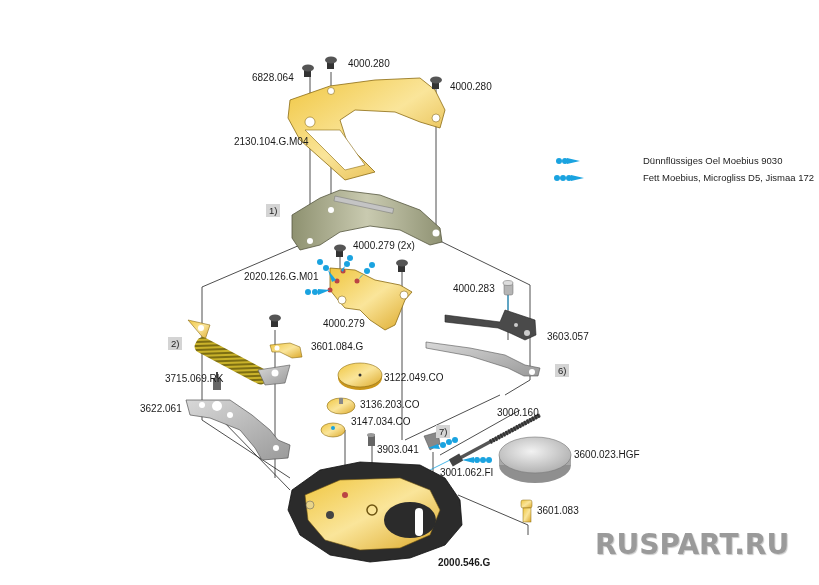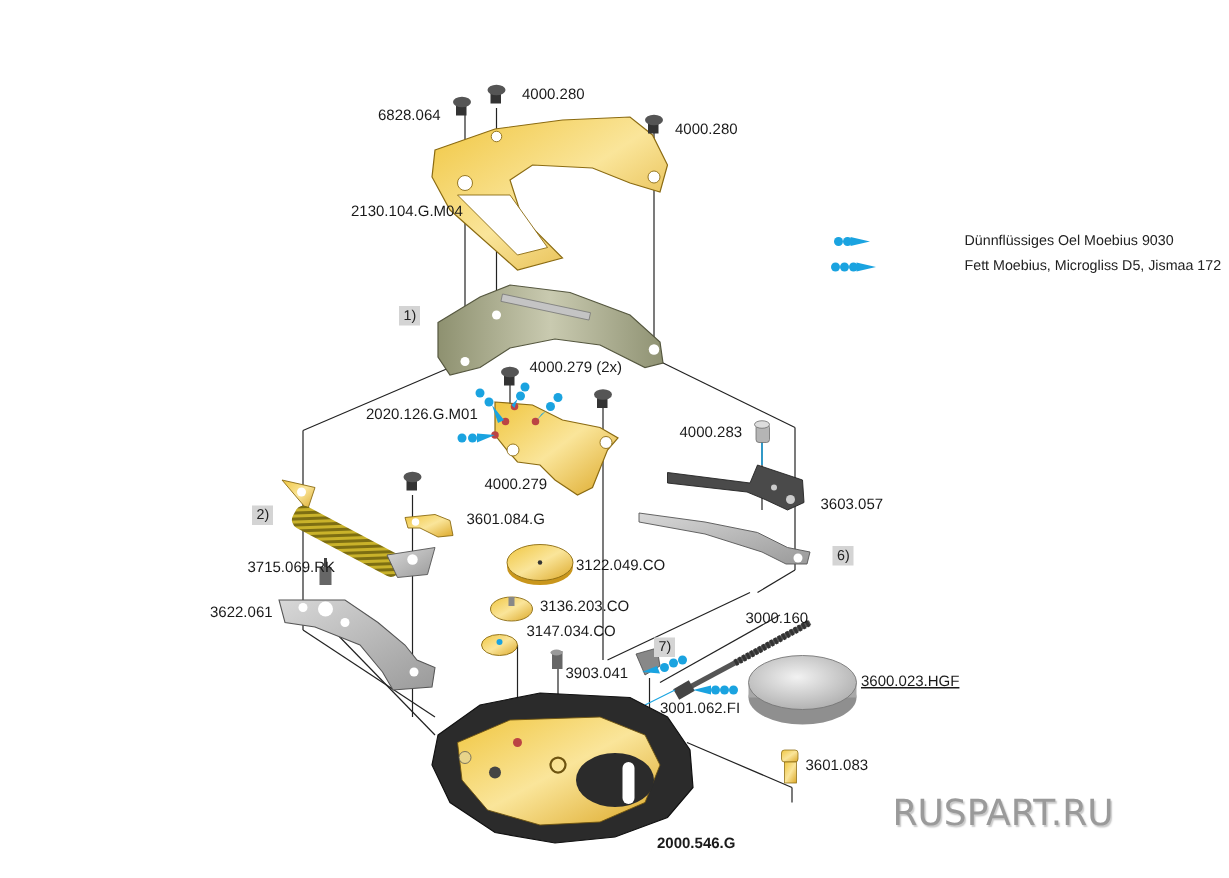--- a/index.html
+++ b/index.html
@@ -4,21 +4,21 @@
   <style>
     html, body { margin:0; padding:0; background:#ffffff; }
     body { width:819px; height:585px; position:relative; overflow:hidden;
            font-family:"Liberation Sans", sans-serif; }
     #diagram { position:absolute; left:0; top:0; }
     .lbl { position:absolute; font-size:10px; color:#1a1a1a; white-space:nowrap;
            font-family:"Liberation Sans", sans-serif; }
     .step { position:absolute; background:#d4d4d4; font-size:9.5px; color:#222;
             padding:1px 3px; font-family:"Liberation Sans", sans-serif; }
     .legend-text { position:absolute; font-size:9.5px; color:#222; white-space:nowrap;padding-left:44px; }
-    .watermark { position:absolute; left:595px; top:528px; font-size:24px; font-weight:normal;
+    .watermark { position:absolute; left:595px; top:528px; font-size:28px; font-weight:bold;
                  color:#9a9a9a; letter-spacing:0px;
                  font-family:"DejaVu Sans", sans-serif;
                  text-shadow:1px 1px 1px #c8c8c8; }
   </style>
 </head>
 <body>
 
 <svg id="diagram" width="819" height="585" viewBox="0 0 819 585">
   <defs>
     <linearGradient id="gGold" x1="0" y1="0" x2="1" y2="1">
@@ -265,21 +265,21 @@
 <span class="lbl" style="left:311px;top:341px;">3601.084.G</span>
 <span class="step" style="left:555px;top:364px;">6)</span>
 <span class="lbl" style="left:144px;top:373px;margin-left:21px;">3715.069.RK</span>
 <span class="lbl" style="left:384px;top:372px;">3122.049.CO</span>
 <span class="lbl" style="left:140px;top:403px;">3622.061</span>
 <span class="lbl" style="left:360px;top:399px;">3136.203.CO</span>
 <span class="lbl" style="left:472px;top:407px;margin-left:25px;">3000.160</span>
 <span class="lbl" style="left:351px;top:416px;">3147.034.CO</span>
 <span class="step" style="left:436px;top:425px;">7)</span>
 <span class="lbl" style="left:377px;top:444px;">3903.041</span>
-<span class="lbl" style="left:574px;top:449px;text-decoration:underline;">3600.023.HGF</span>
+<span class="lbl" style="left:574px;top:449px;">3600.023.HGF</span>
 <span class="lbl" style="left:440px;top:467px;">3001.062.FI</span>
 <span class="lbl" style="left:537px;top:505px;">3601.083</span>
 <span class="lbl" style="left:438px;top:557px;font-weight:bold;">2000.546.G</span>
 
 <span class="legend-text" style="left:599px;top:155px;">Dünnflüssiges Oel Moebius 9030</span>
 <span class="legend-text" style="left:599px;top:172px;">Fett Moebius, Microgliss D5, Jismaa 172</span>
 
 <span class="watermark">RUSPART.RU</span>
 
 </body></html>

